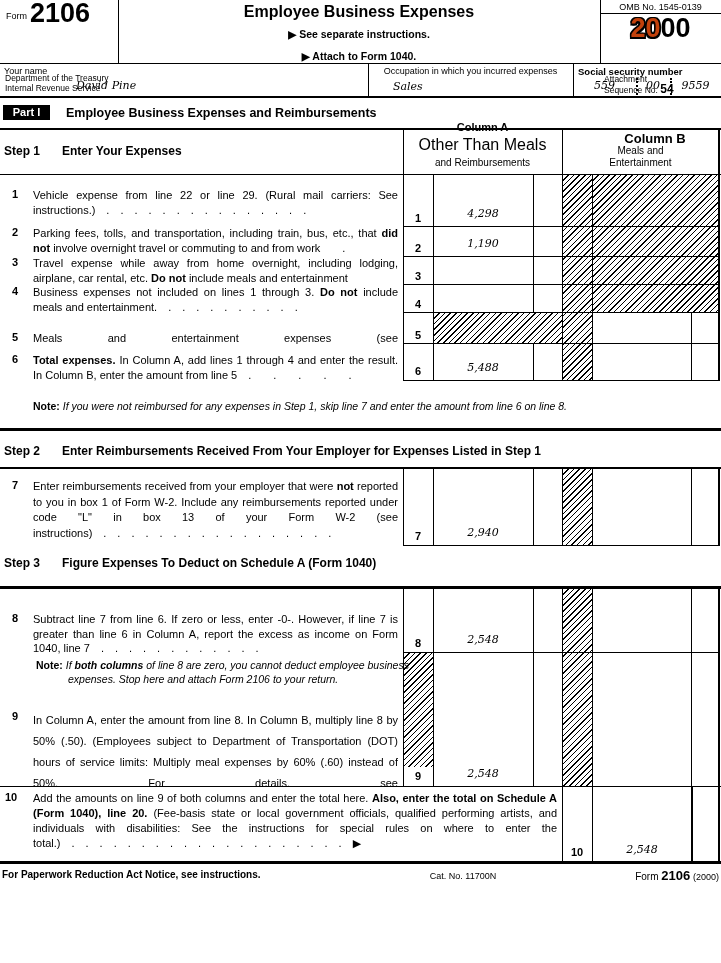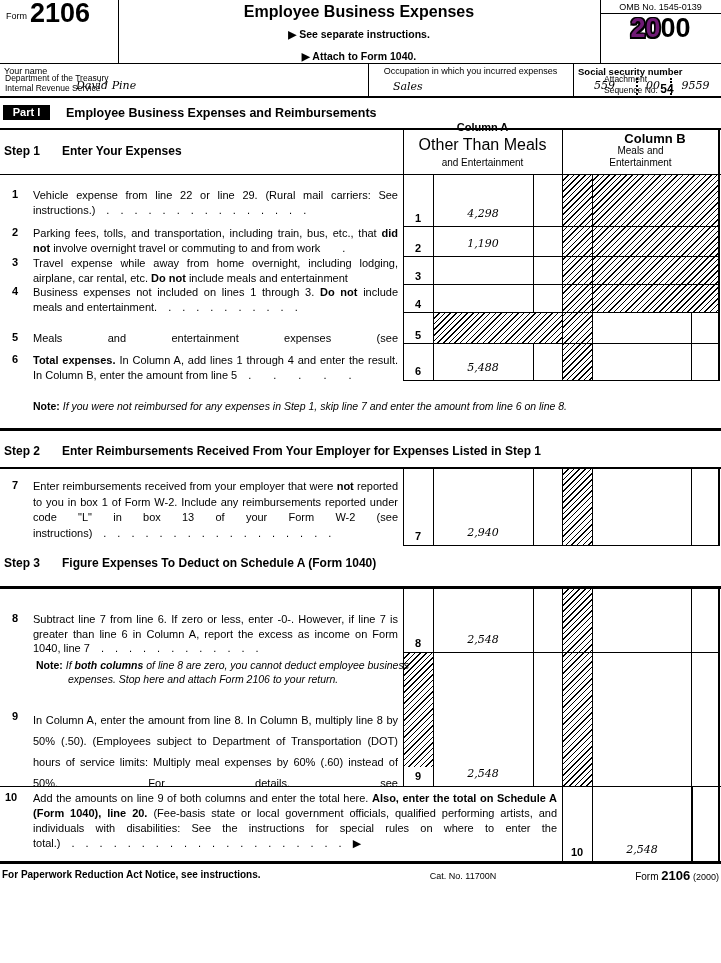--- a/index.html
+++ b/index.html
@@ -12,21 +12,21 @@
   .itemno{position:absolute;font-weight:bold;font-size:11px;}
   .cellno{position:absolute;font-weight:bold;font-size:11px;width:30px;text-align:center;}
   .amt{position:absolute;width:100px;text-align:center;}
   .fill{font-family:"DejaVu Serif", serif;font-style:italic;font-size:11px;}
   .tiny{font-size:8.5px;line-height:10px;margin-top:31px;}
   .lbl9{font-size:9px;}
   .bold{font-weight:bold;}
   .ctr{text-align:center;}
   .stephead{position:absolute;font-weight:bold;font-size:12px;}
   .parttitle{font-weight:bold;font-size:12.5px;}
-  .outline20{color:#701a75;text-shadow:-1.5px -1.5px 0 #000,1.5px -1.5px 0 #000,-1.5px 1.5px 0 #000,1.5px 1.5px 0 #000,0 -1.5px 0 #000,0 1.5px 0 #000,-1.5px 0 0 #000,1.5px 0 0 #000;}
+  .outline20{color:#c2410c;text-shadow:-1.5px -1.5px 0 #000,1.5px -1.5px 0 #000,-1.5px 1.5px 0 #000,1.5px 1.5px 0 #000,0 -1.5px 0 #000,0 1.5px 0 #000,-1.5px 0 0 #000,1.5px 0 0 #000;}
   .hang{padding-left:32px;text-indent:-32px;text-align:left;}
   .notefont{font-size:10.5px;line-height:14px;}
 </style>
 </head>
 <body>
 
 <div class="page">
 
   <div class="vl" style="left:118px;top:0;width:1px;height:63px"></div>
   <div class="vl" style="left:600px;top:0;width:1px;height:63px"></div>
@@ -62,21 +62,21 @@
   <div class="abs" style="left:670px;top:78px;height:17px;border-left:2px dotted #000"></div>
 
   <div class="abs" style="left:3px;top:105px;width:47px;height:15px;background:#000;color:#fff;font-weight:bold;font-size:11px;text-align:center;line-height:15px">Part I</div>
   <div class="abs parttitle" style="left:66px;top:106px">Employee Business Expenses and Reimbursements</div>
   <div class="hl" style="left:0;top:128px;width:721px;height:2px"></div>
 
   <div class="stephead" style="left:4px;top:144px">Step 1</div>
   <div class="stephead" style="left:62px;top:144px">Enter Your Expenses</div>
   <div class="abs bold ctr" style="left:403px;top:121px;width:159px;font-size:11px">Column A</div>
   <div class="abs ctr" style="left:403px;top:136px;width:159px;font-size:16px">Other Than Meals</div>
-  <div class="abs ctr" style="left:403px;top:157px;width:159px;font-size:10px">and Entertainment</div>
+  <div class="abs ctr" style="left:403px;top:157px;width:159px;font-size:10px">and Reimbursements</div>
   <div class="abs bold ctr" style="left:562px;top:131px;width:186px;font-size:13px">Column B</div>
   <div class="abs ctr" style="left:562px;top:145px;width:157px;font-size:10px">Meals and</div>
   <div class="abs ctr" style="left:562px;top:157px;width:157px;font-size:10px">Entertainment</div>
   <div class="hl" style="left:0;top:174px;width:721px;height:1px"></div>
 
   <div class="hatch" style="left:592px;top:175px;width:127px;height:137px"></div>
   <div class="hatch" style="left:562px;top:175px;width:30px;height:205px"></div>
   <div class="hatch" style="left:433px;top:313px;width:129px;height:30px"></div>
 
   <div class="vl" style="left:403px;top:128px;width:1px;height:252px"></div>

